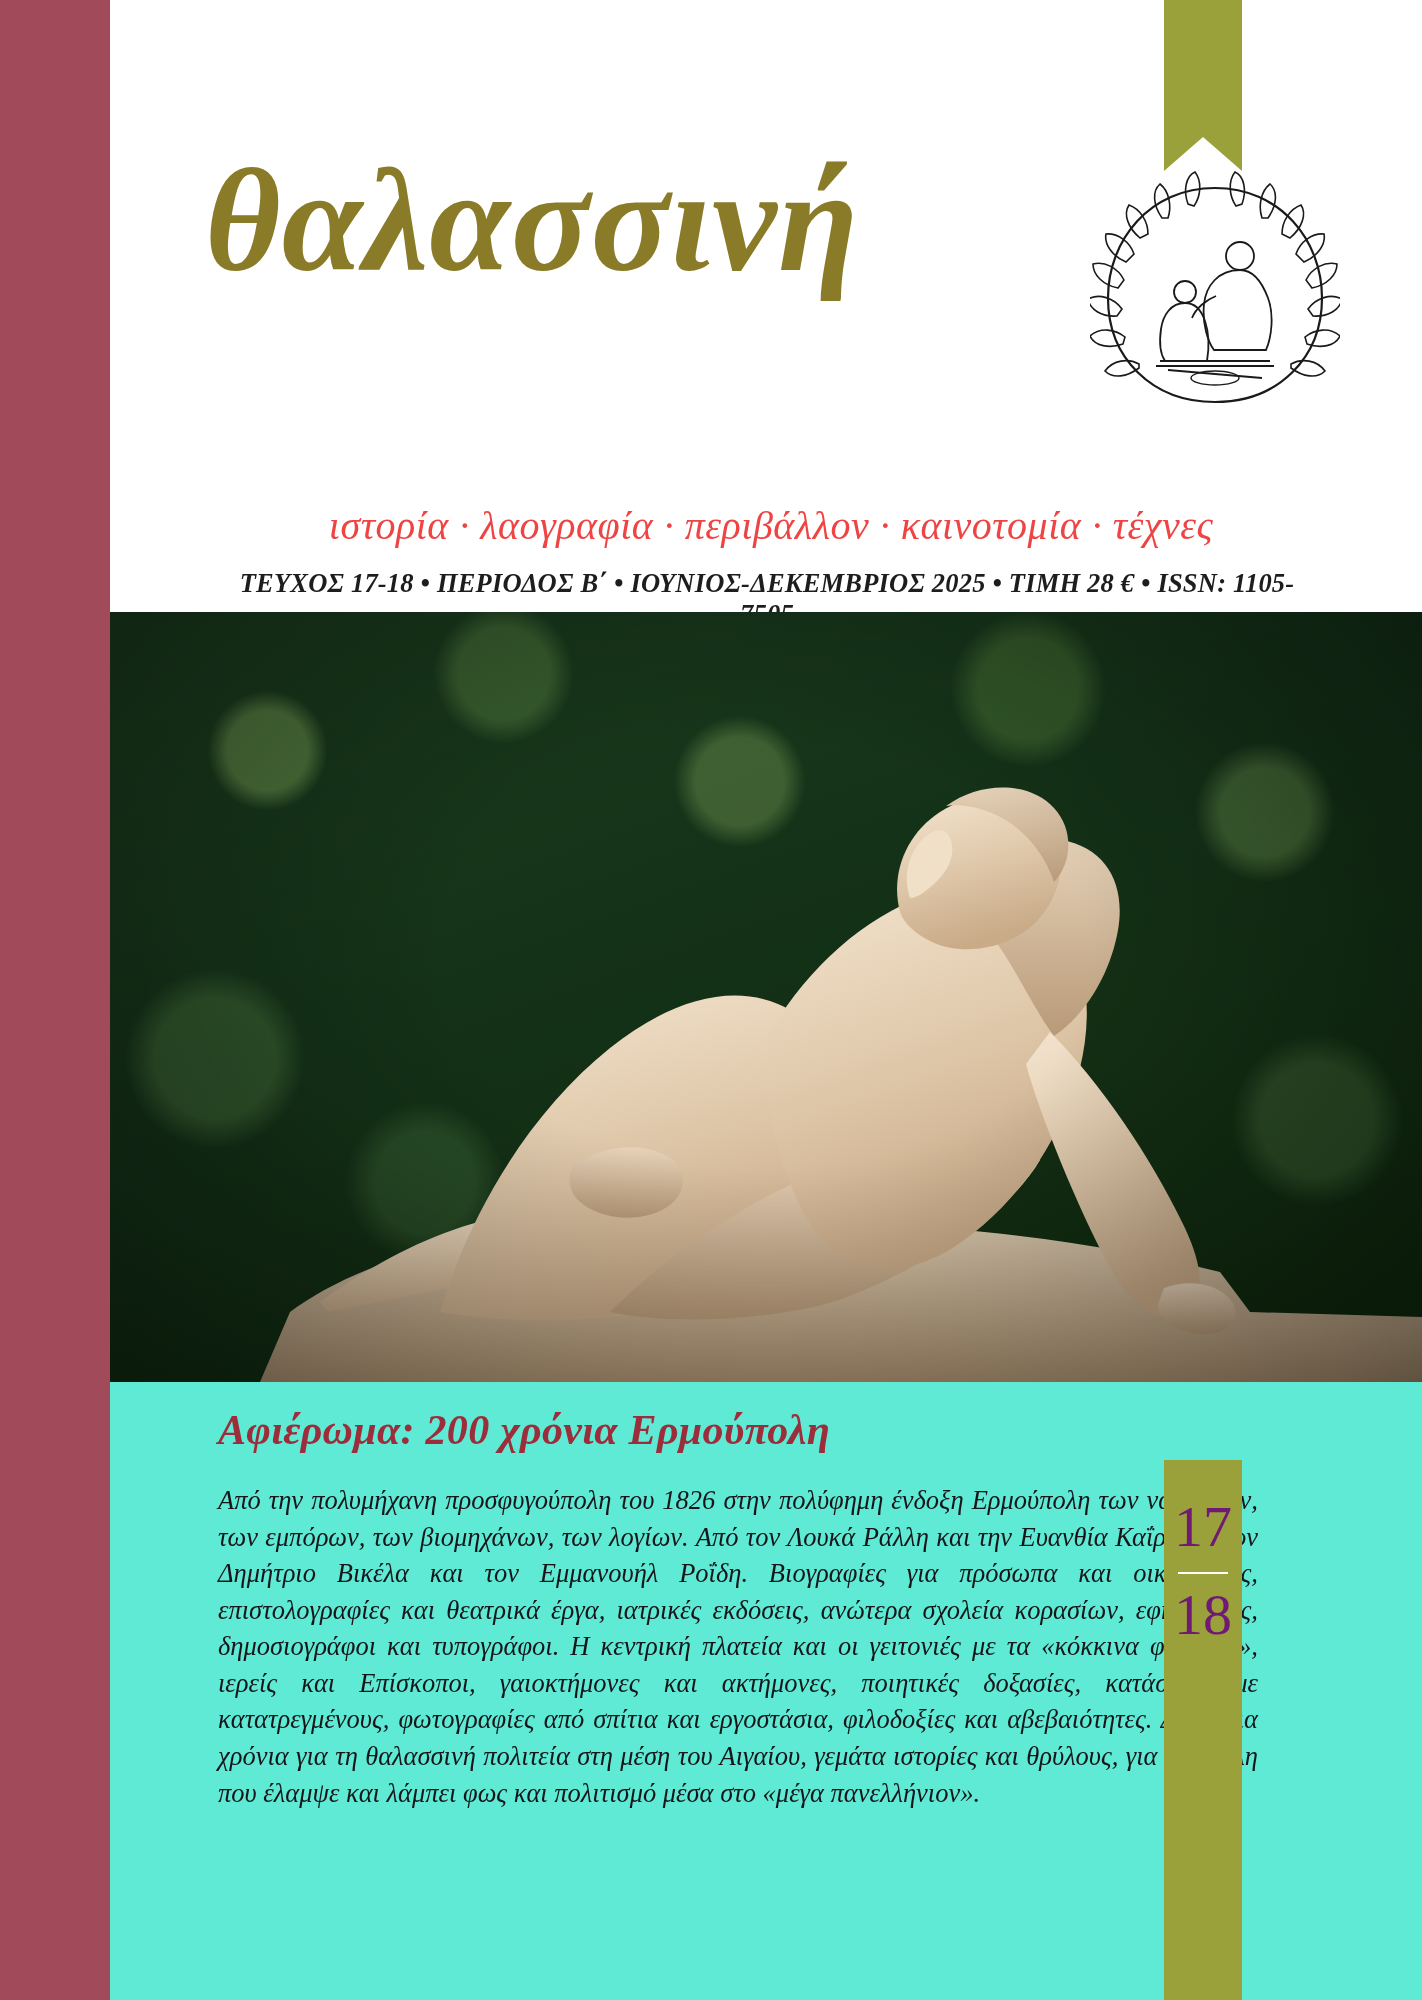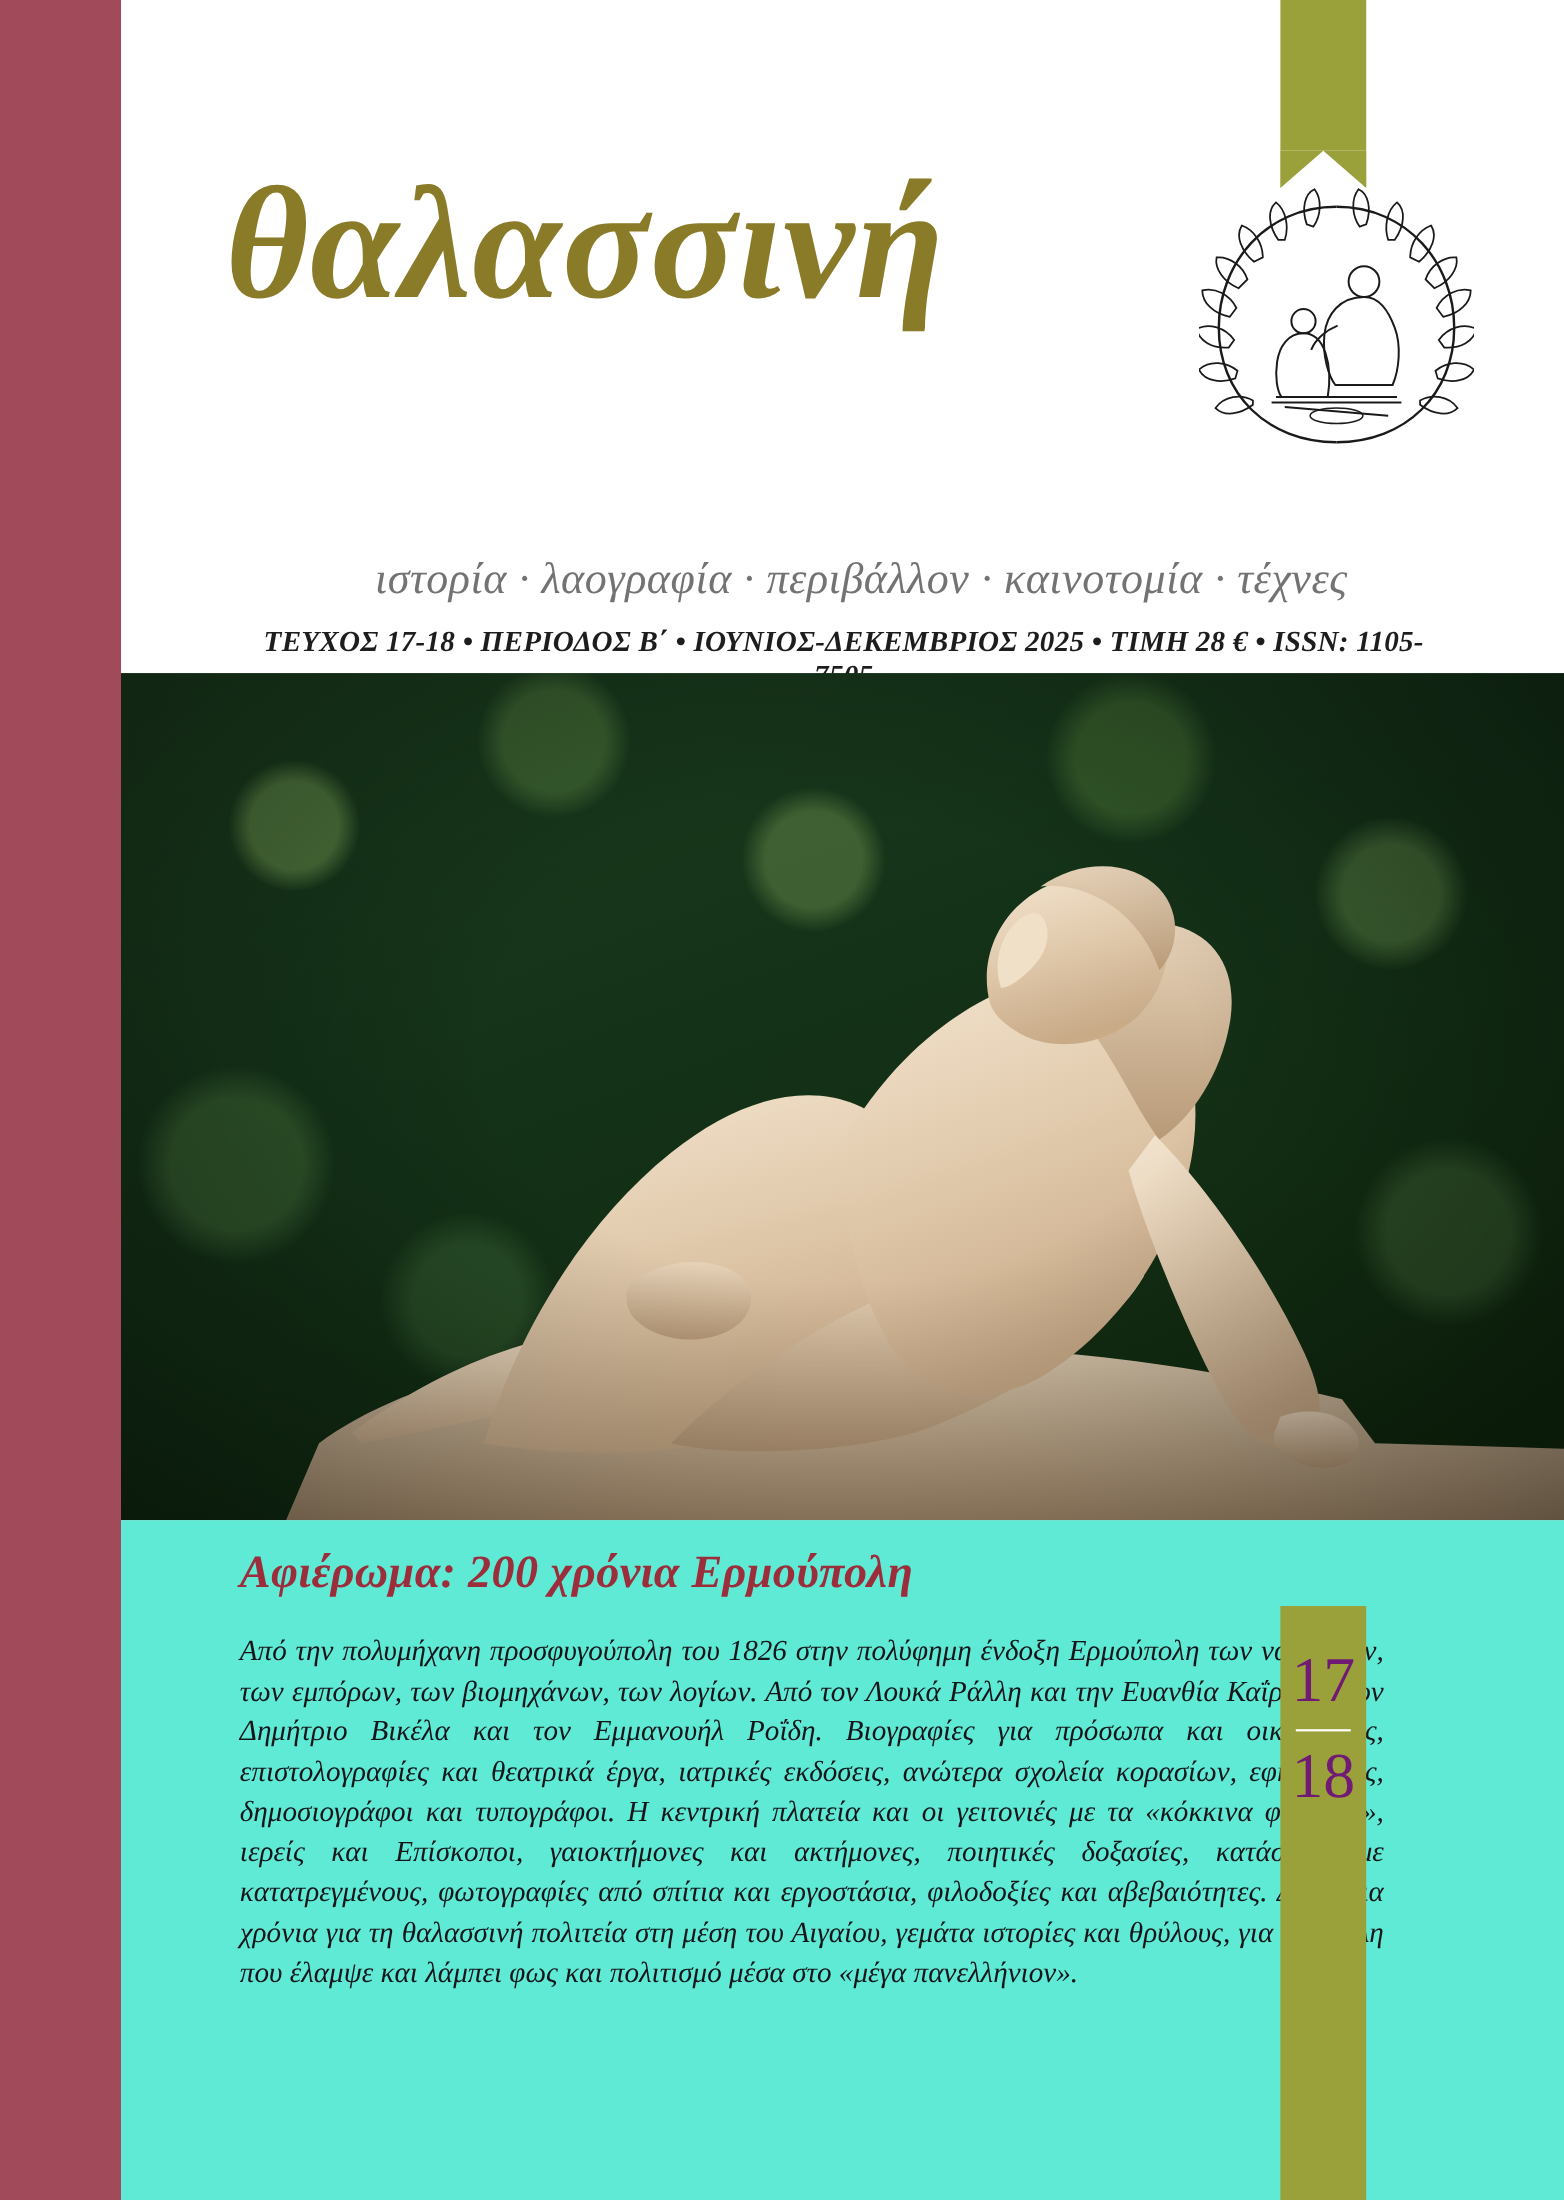--- a/index.html
+++ b/index.html
@@ -77,27 +77,27 @@
   }
   .title-line1 {
     font-size: 146px;
   }
   .title-line2 {
     font-size: 146px;
     margin-top: 10px;
   }
   .subtitle {
     position: absolute;
-    left: 128px;
+    left: 116px;
     top: 502px;
     width: 1090px;
     text-align: center;
     font-style: italic;
     font-size: 40px;
-    color: #737373;
+    color: #ef4444;
     letter-spacing: 0.5px;
   }
   .issue-line {
     position: absolute;
     left: 112px;
     top: 568px;
     width: 1090px;
     text-align: center;
     font-style: italic;
     font-weight: 600;

